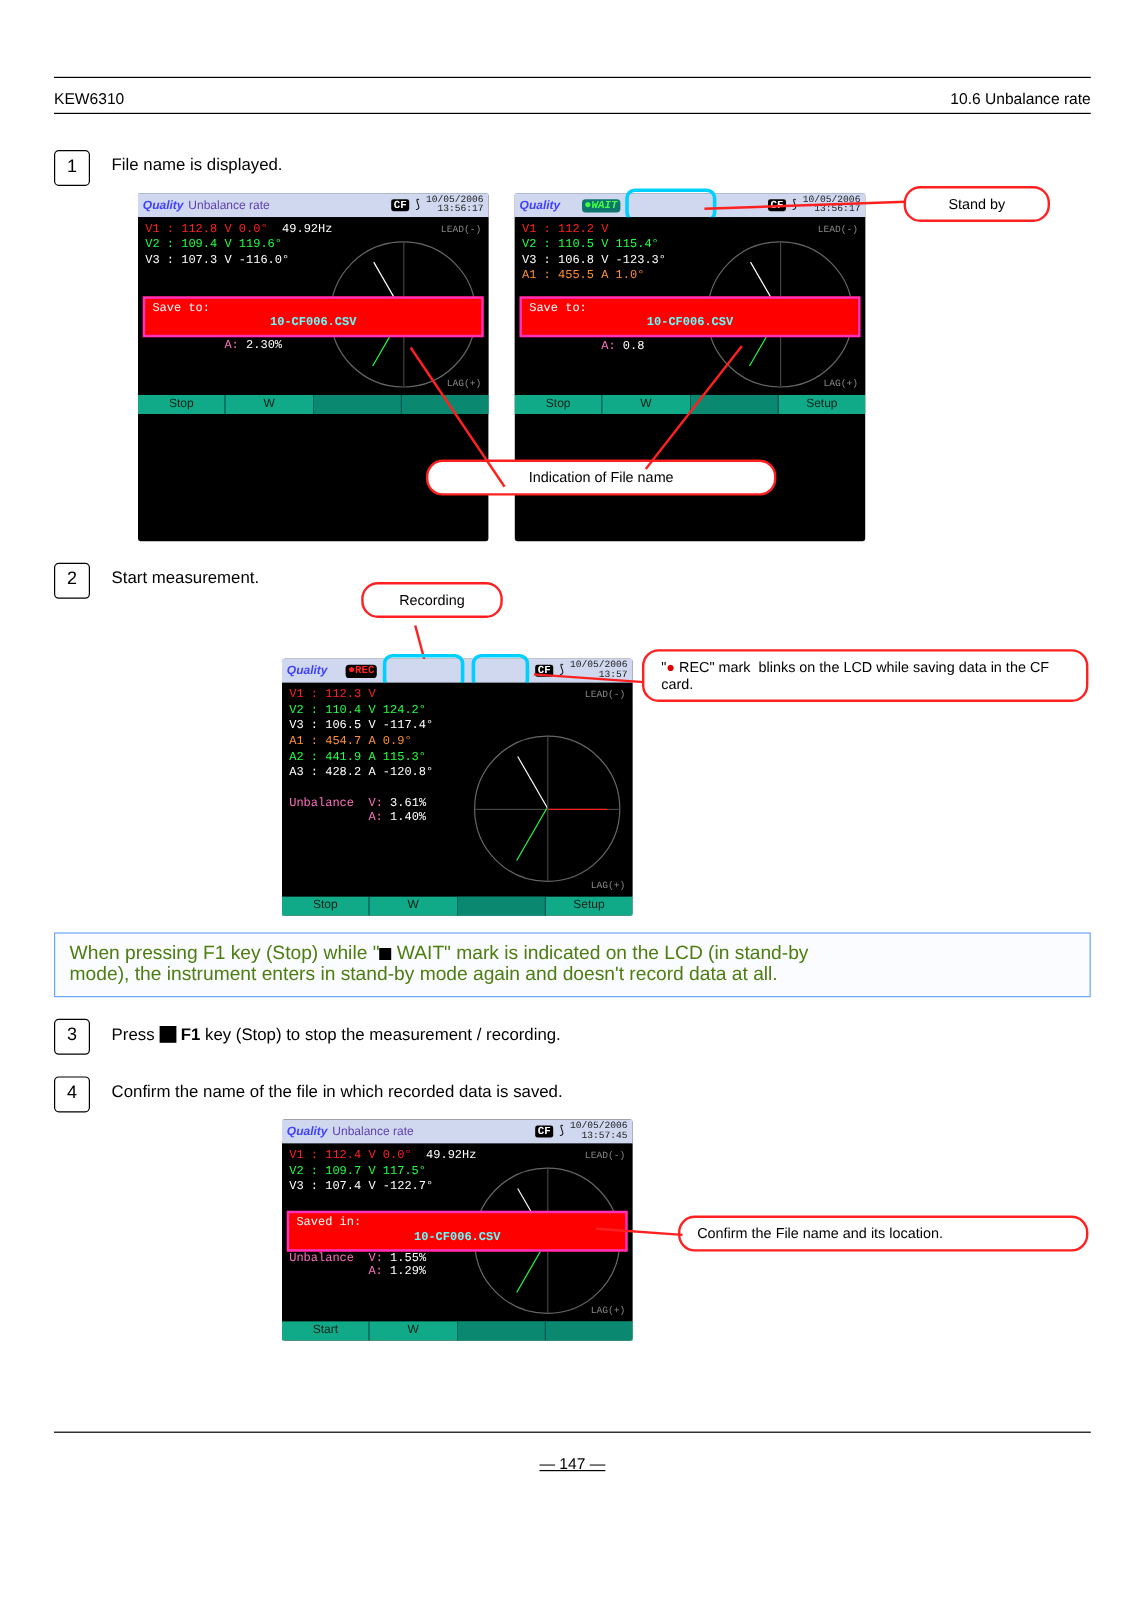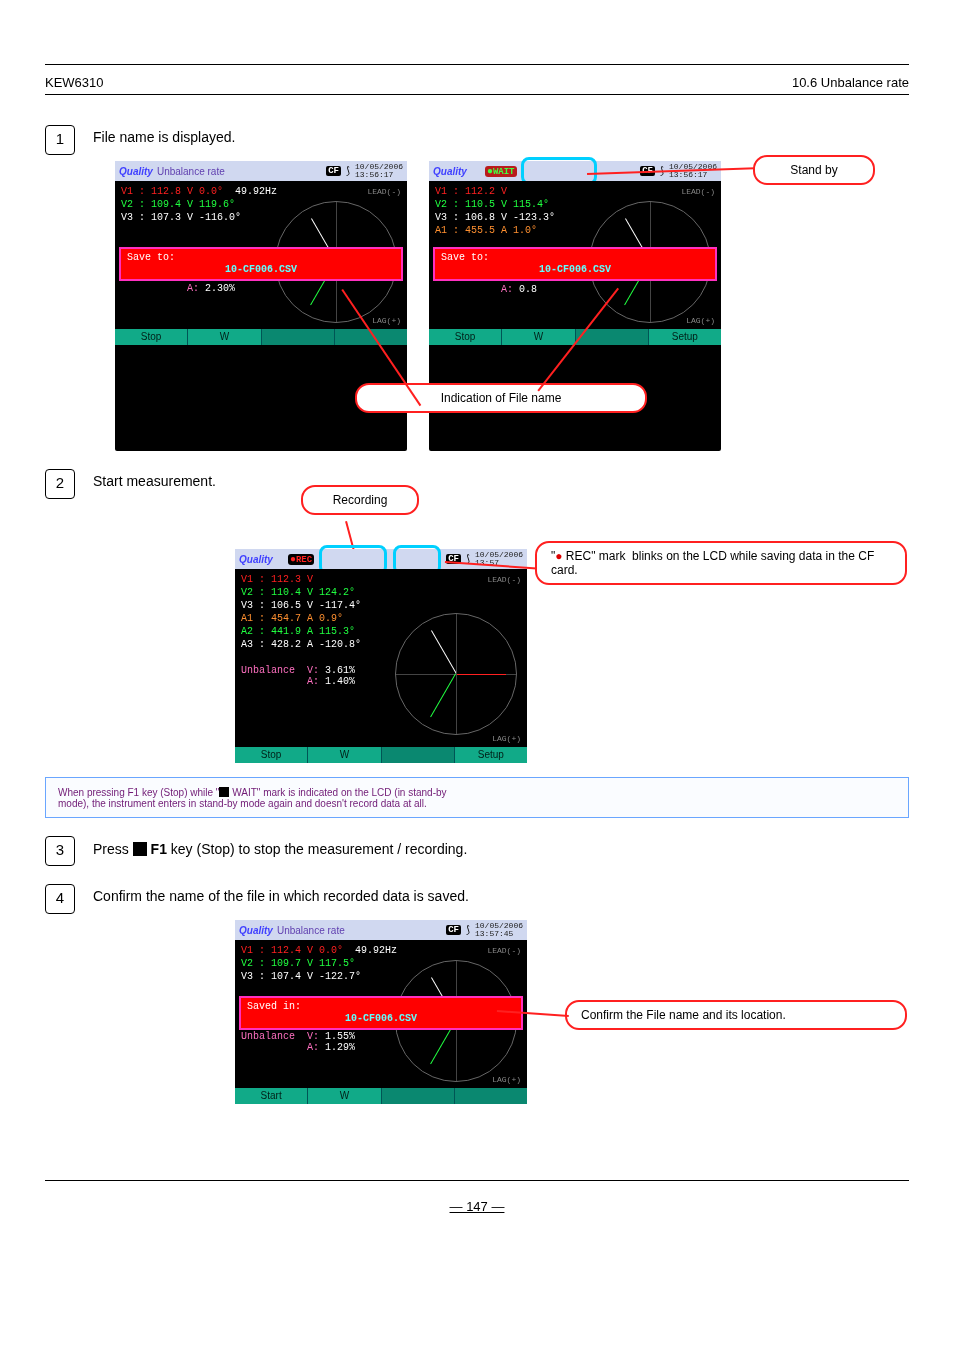--- a/index.html
+++ b/index.html
@@ -65,21 +65,21 @@
     background:#d0d8f0;
     color:#000;
     padding:1px 4px;
     height:18px;
     font-size:10px;
     gap:4px;
   }
   .dev-logo {font-style:italic;font-weight:bold;color:#4040ff;font-family:Arial;}
   .dev-toptext { color:#6040b0; flex:1; text-align:left; font-family:Arial; font-size:10px;}
   .cf-chip { background:#000;color:#fff;padding:0 2px;border-radius:2px;font-weight:bold;font-size:9px;margin-left:48px;}
-  .dev-ts { font-size:8px; color:#222; line-height:8px; text-align:left;}
+  .dev-ts { font-size:8px; color:#222; line-height:8px; text-align:right;}
   .dev-body {
     background:#000;
     color:#fff;
     padding:4px 6px;
     min-height: 140px;
     position:relative;
     overflow:hidden;
   }
   .ln { white-space:nowrap; font-size:10px; line-height:13px; }
   .c-r{color:#ff2020;text-align:center;} .c-g{color:#20ff40;} .c-w{color:#fff;} .c-o{color:#ff9030;}
@@ -136,23 +136,24 @@
     display:inline-block;
     background:#000;
     border-radius:3px;
     padding:0 2px;
     margin:0 1px;
   }
   .rec-pill .dot{color:#ff2020;}
   .rec-pill .txt{color:#ff2020;font-weight:bold;font-size:9px;}
   .wait-pill {
     display:inline-block;
-    background:#b91c1c;
+    background:#0f766e;
     border-radius:3px;
     padding:0 2px;
+    font-style:italic;
   }
   .wait-pill .dot{color:#40ff40;}
   .wait-pill .txt{color:#40ff40;font-weight:bold;font-size:9px;}
 
   
   .callout {
     position:absolute;
     background:#fff;
     border:2px solid #ff2020;
     border-radius:14px;
@@ -162,22 +163,22 @@
   }
   .callout-line { position:absolute; background:#ff2020; height:2px; transform-origin:0 0; }
   .cyan-box { position:absolute; border:3px solid #00d0ff; border-radius:8px; }
 
   
   .infobox {
     border:1px solid #6aa6ff;
     background:#fafcff;
     margin:22px 0 12px;
     padding:8px 12px;
-    font-size:10px;
-    color:#701a75;
+    font-size:16px;
+    color:#4d7c0f;
   }
   .infobox .blk{display:inline-block;width:10px;height:10px;background:#000;position:relative;top:1px;}
 
   
   .footrule { border-top:1px solid #000; margin-top:30px;}
   .footer-row{
     display:flex; justify-content:space-between; align-items:center;
     font-size:12px; padding-top:6px;
   }
   .qbadge{

